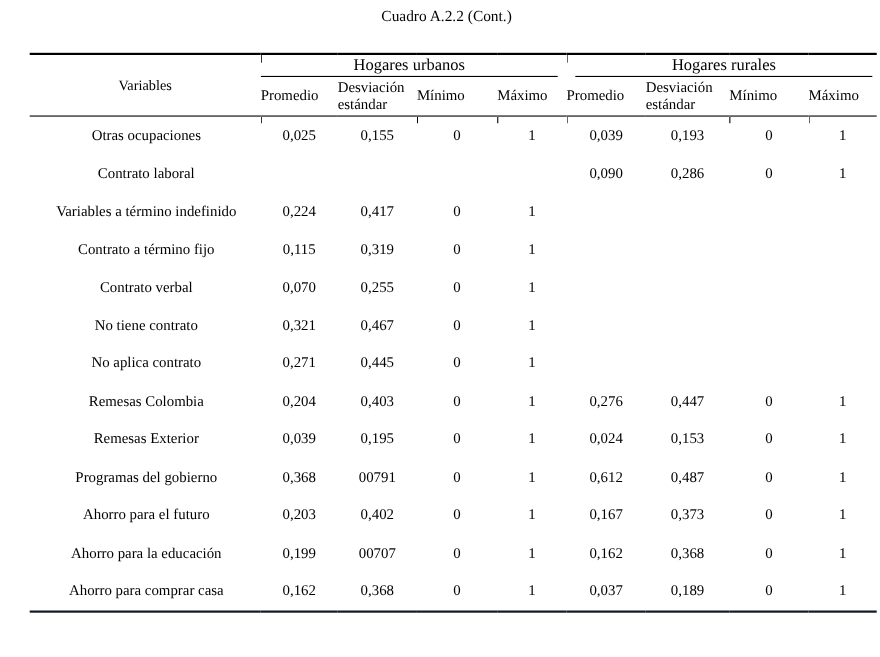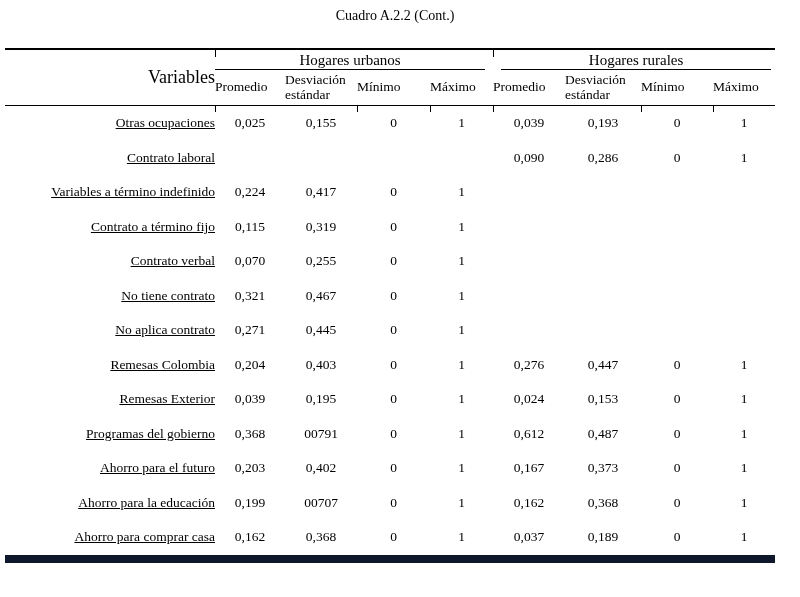--- a/index.html
+++ b/index.html
@@ -8,21 +8,21 @@
     background: #ffffff;
     color: #000000;
   }
   body {
     width: 800px;
     height: 597px;
     font-family: "Liberation Serif", "DejaVu Serif", serif;
     overflow: hidden;
   }
   .page {
-    padding: 8px 15px 0 5px;
+    padding: 8px 15px 0 27px;
   }
   .title-block {
     text-align: center;
     font-size: 14px;
     line-height: 16px;
   }
   table.stats {
     border-collapse: collapse;
     table-layout: fixed;
     width: 770px;
@@ -31,23 +31,23 @@
   table.stats th, table.stats td {
     font-weight: normal;
     padding: 0;
     overflow: hidden;
   }
   
   thead th {
     border-top: 2px solid #000;
   }
   th.variables-cell {
-    text-align: right;
+    text-align: center;
     vertical-align: middle;
-    font-size: 18px;
+    font-size: 13px;
     border-bottom: 1.5px solid #000;
     padding-left: 2px;
     margin-left: 16px;
   }
   th.group-cell {
     height: 20px;
     vertical-align: bottom;
     
     background: linear-gradient(#000, #000) left top / 1px 7px no-repeat;
   }
@@ -69,27 +69,26 @@
     border-top: none;
   }
   
   tbody td {
     height: 34.5px;
     text-align: center;
     vertical-align: middle;
     font-size: 13.5px;
   }
   tbody td.var {
-    text-align: right;
+    text-align: center;
     padding-left: 2px;
     white-space: nowrap;
-    text-decoration: underline;
   }
   tbody tr:last-child td {
-    border-bottom: 8px solid #0f172a;
+    border-bottom: 2px solid #0f172a;
   }
   
   tbody tr:first-child td:nth-child(2),
   tbody tr:first-child td:nth-child(4),
   tbody tr:first-child td:nth-child(5),
   tbody tr:first-child td:nth-child(6),
   tbody tr:first-child td:nth-child(8),
   tbody tr:first-child td:nth-child(9) {
     background: linear-gradient(#000, #000) left top / 1px 6px no-repeat;
   }

